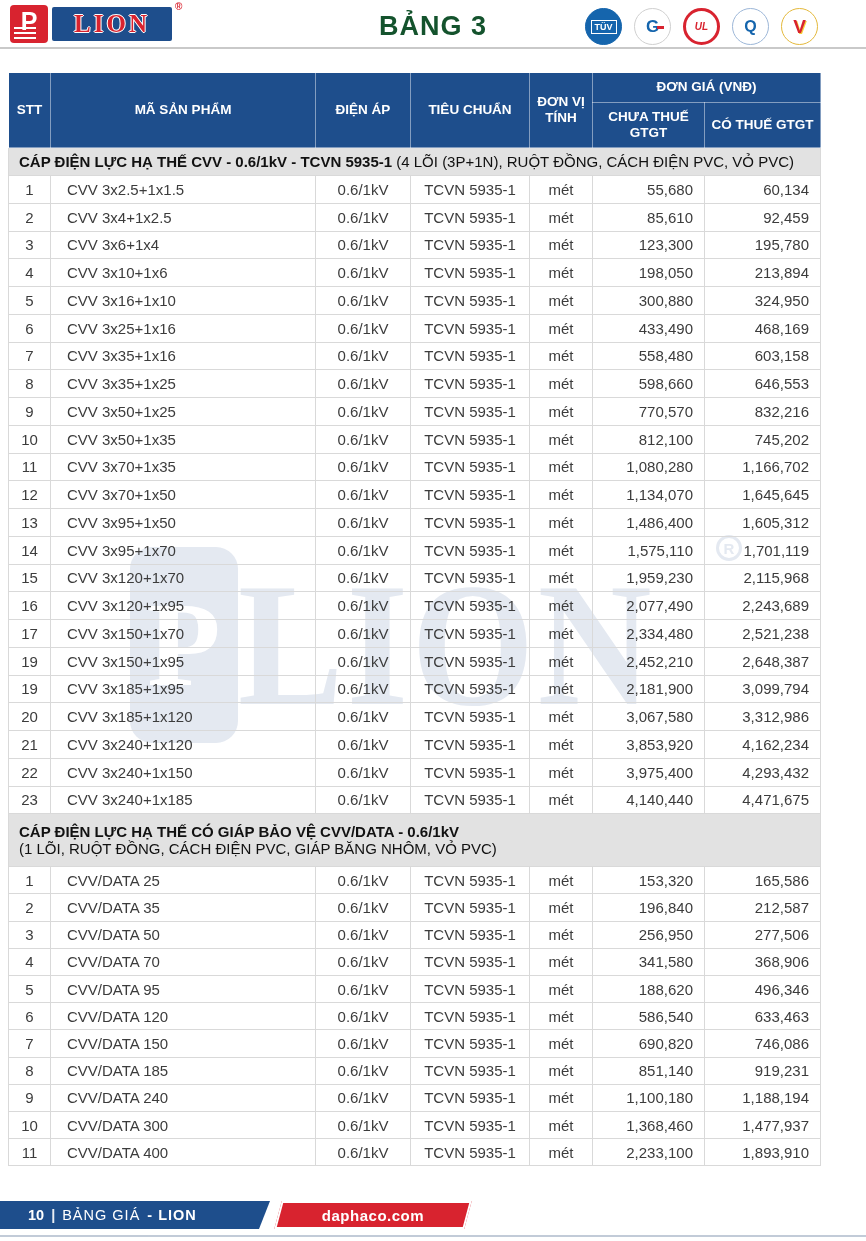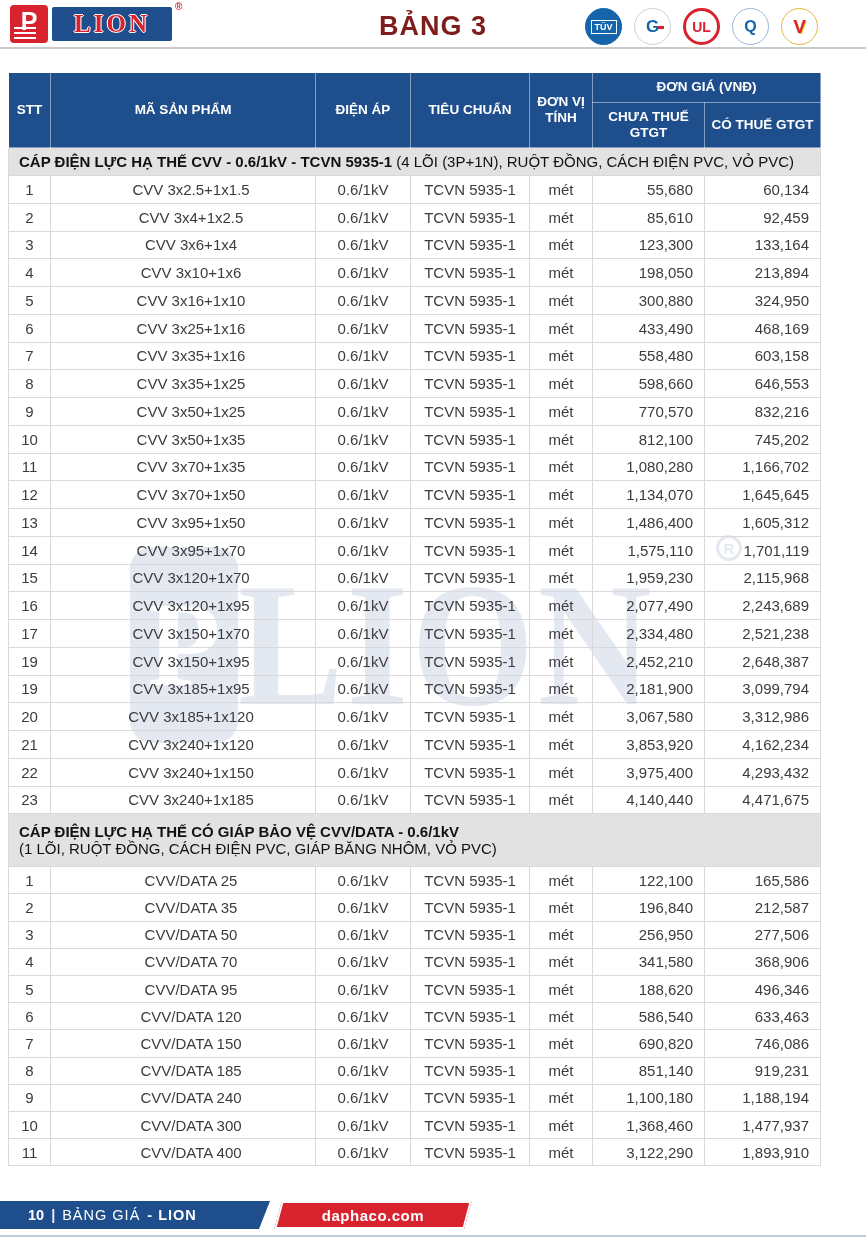--- a/index.html
+++ b/index.html
@@ -27,33 +27,33 @@
     align-items:center; justify-content:center;
   }
   .logo-lion span {
     font-family:"Liberation Serif", serif; font-weight:bold; font-size:25px;
     letter-spacing:3px; color:var(--brand-red);
     text-shadow:-1px 0 #fff, 1px 0 #fff, 0 -1px #fff, 0 1px #fff;
   }
   .logo-reg { position:absolute; left:175px; top:1px; font-size:10px; color:var(--brand-red); font-weight:bold; }
   .page-title {
     position:absolute; left:50%; top:11px; transform:translateX(-50%);
-    font-size:27px; font-weight:800; color:#7f1d1d; letter-spacing:1px; white-space:nowrap;
+    font-size:27px; font-weight:800; color:#14532d; letter-spacing:1px; white-space:nowrap;
   }
   .badges { position:absolute; right:48px; top:8px; display:flex; gap:12px; }
   .badge {
     width:37px; height:37px; border-radius:50%; display:flex; align-items:center;
     justify-content:center; font-weight:bold; background:#fff; border:1px solid #d0d0d0;
     position:relative; overflow:hidden;
   }
   .badge-tuv { background:#1565ad; border-color:#1565ad; color:#fff; font-size:9px; }
   .badge-tuv i { font-style:normal; border:1px solid #fff; padding:1px 3px; transform:rotate(0); }
   .badge-jas { color:#1565ad; font-size:17px; }
   .badge-jas::after { content:""; position:absolute; right:6px; top:17px; width:7px; height:3px; background:var(--brand-red); }
-  .badge-ul { border:3px solid var(--brand-red); color:var(--brand-red); font-size:14px; }
+  .badge-ul { border:3px solid var(--brand-red); color:var(--brand-red); font-size:10px; font-style:italic; }
   .badge-quacert { color:#1565ad; font-size:16px; border-color:#9db7d8; }
   .badge-hvnclc { color:var(--brand-red); font-size:19px; border-color:#e4b93c; text-shadow:1px 1px 0 #f5cf3a; }
   .header-rule { position:absolute; top:47px; left:0; width:866px; height:2px; background:var(--rule-gray); }
 
   
   .watermark {
     position:absolute; left:130px; top:535px; width:700px; height:220px;
     display:flex; align-items:center; color:var(--watermark); z-index:0;
   }
   .wm-p {
@@ -90,21 +90,21 @@
   }
   tr.section-row .sec-bold { font-weight:bold; font-size:15px; }
   tr.section-row .sec-reg { font-weight:normal; font-size:15px; }
   tr.section-row.single { height:28px; }
   tr.section-row.double { height:53px;border-radius:13px; }
   tr.section-row.double .sec-bold { display:block; padding-top:3px; }
   tr.section-row.double .sec-reg { display:block; padding-bottom:3px; }
   tr.data-row.s0 { height:27.75px; }
   tr.data-row.s1 { height:27.2px; }
   td.c-stt { text-align:center; }
-  td.c-ma { text-align:center; padding-left:16px; }
+  td.c-ma { text-align:left; padding-left:16px; }
   td.c-mid { text-align:center; }
   td.c-num { text-align:right; padding-right:11px; }
 
   
   .footer-blue {
     position:absolute; left:0; top:1201px; width:270px; height:28px;
     background:var(--brand-blue); color:#fff; display:flex; align-items:center;
     clip-path:polygon(0 0, 100% 0, calc(100% - 11px) 100%, 0 100%);
     font-size:14.5px; padding-left:28px; gap:7px; white-space:nowrap; z-index:2;
   }
@@ -210,21 +210,21 @@
           <td class="c-num">85,610</td>
           <td class="c-num">92,459</td>
         </tr>
         <tr class="data-row s0">
           <td class="c-stt">3</td>
           <td class="c-ma">CVV 3x6+1x4</td>
           <td class="c-mid">0.6/1kV</td>
           <td class="c-mid">TCVN 5935-1</td>
           <td class="c-mid">mét</td>
           <td class="c-num">123,300</td>
-          <td class="c-num">133,164</td>
+          <td class="c-num">195,780</td>
         </tr>
         <tr class="data-row s0">
           <td class="c-stt">4</td>
           <td class="c-ma">CVV 3x10+1x6</td>
           <td class="c-mid">0.6/1kV</td>
           <td class="c-mid">TCVN 5935-1</td>
           <td class="c-mid">mét</td>
           <td class="c-num">198,050</td>
           <td class="c-num">213,894</td>
         </tr>
@@ -404,21 +404,21 @@
             <span class="sec-bold">CÁP ĐIỆN LỰC HẠ THẾ CÓ GIÁP BẢO VỆ CVV/DATA - 0.6/1kV</span>
             <span class="sec-reg">(1 LÕI, RUỘT ĐỒNG, CÁCH ĐIỆN PVC, GIÁP BĂNG NHÔM, VỎ PVC)</span>
           </td>
         </tr>
         <tr class="data-row s1">
           <td class="c-stt">1</td>
           <td class="c-ma">CVV/DATA 25</td>
           <td class="c-mid">0.6/1kV</td>
           <td class="c-mid">TCVN 5935-1</td>
           <td class="c-mid">mét</td>
-          <td class="c-num">122,100</td>
+          <td class="c-num">153,320</td>
           <td class="c-num">165,586</td>
         </tr>
         <tr class="data-row s1">
           <td class="c-stt">2</td>
           <td class="c-ma">CVV/DATA 35</td>
           <td class="c-mid">0.6/1kV</td>
           <td class="c-mid">TCVN 5935-1</td>
           <td class="c-mid">mét</td>
           <td class="c-num">196,840</td>
           <td class="c-num">212,587</td>
@@ -494,21 +494,21 @@
           <td class="c-mid">mét</td>
           <td class="c-num">1,368,460</td>
           <td class="c-num">1,477,937</td>
         </tr>
         <tr class="data-row s1">
           <td class="c-stt">11</td>
           <td class="c-ma">CVV/DATA 400</td>
           <td class="c-mid">0.6/1kV</td>
           <td class="c-mid">TCVN 5935-1</td>
           <td class="c-mid">mét</td>
-          <td class="c-num">3,122,290</td>
+          <td class="c-num">2,233,100</td>
           <td class="c-num">1,893,910</td>
         </tr>
       </tbody>
   </table>
 
   <div class="footer-blue">
     <span class="pg">10</span>
     <span class="sep">|</span>
     <span class="lbl">BẢNG GIÁ</span>
     <span class="brand">- LION</span>

